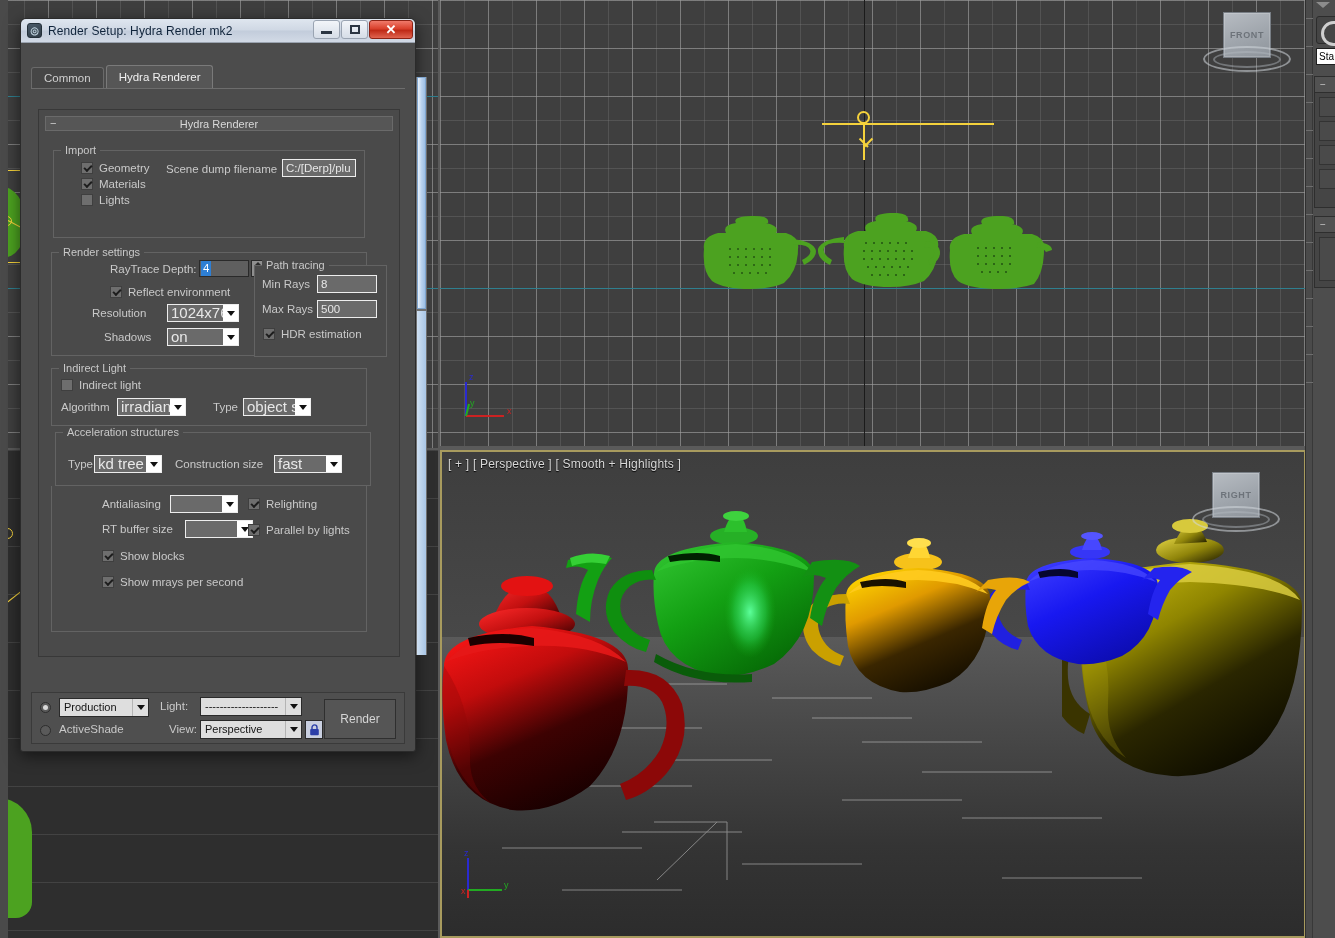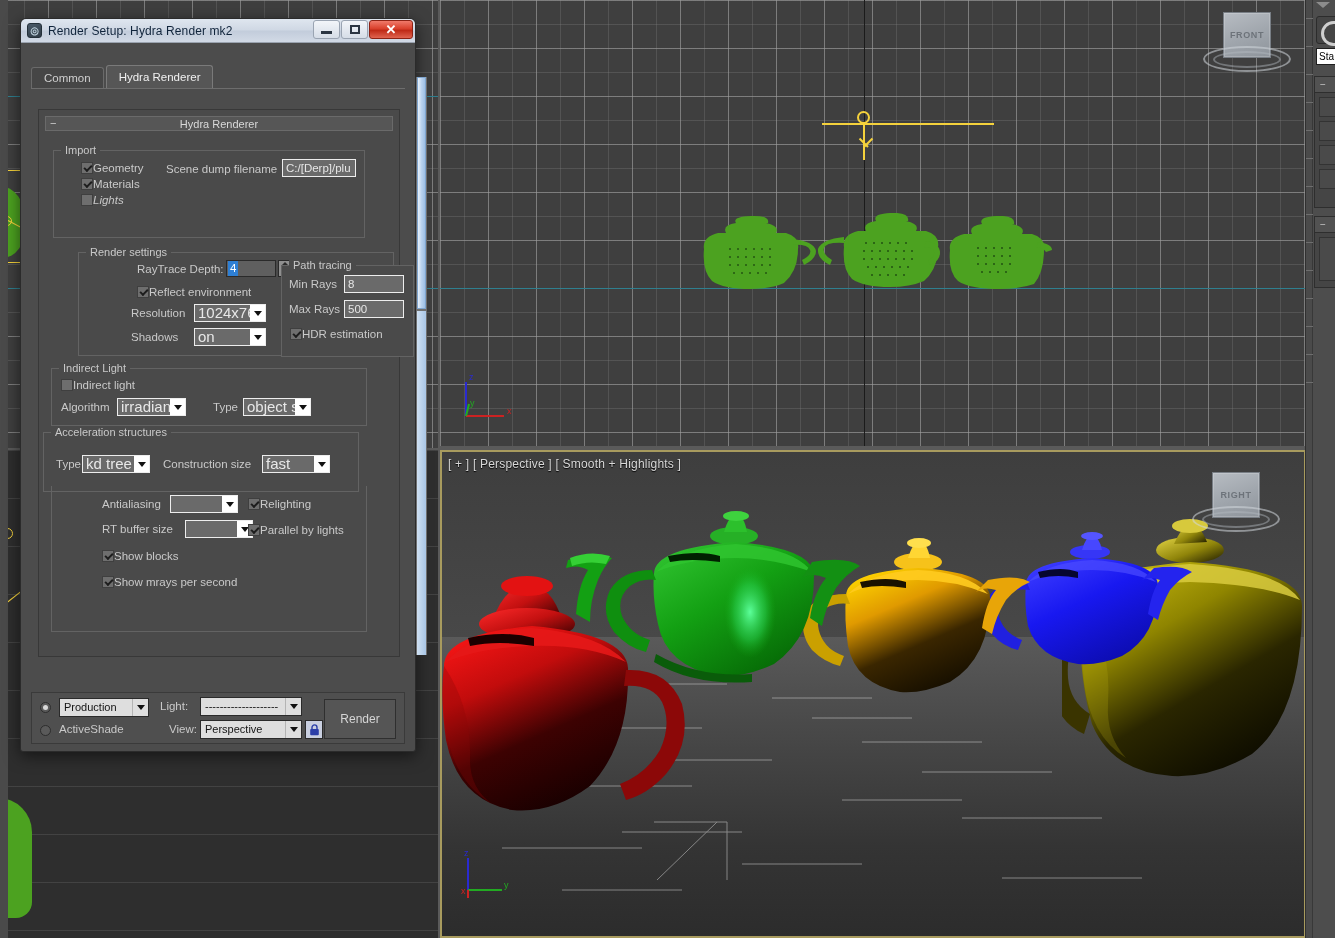--- a/index.html
+++ b/index.html
@@ -246,21 +246,21 @@
     width: 12px; height: 12px; background: #6e6e6e;
     border: 1px solid #3f3f3f; display: inline-block;
     vertical-align: middle; position: relative;
   }
   .cbox.checked::after {
     content: ""; position: absolute; left: 2px; top: 2px;
     width: 6px; height: 3px;
     border-left: 2px solid #1d1d1d; border-bottom: 2px solid #1d1d1d;
     transform: rotate(-45deg);
   }
-  .cb-wrap { display: flex; align-items: center; }
+  .cb-wrap { display: flex; align-items: center; gap: 6px; }
 
   
   .tfield {
     background: #6a6a6a; border: 1px solid #ededed;
     color: #e6e6e6; font-size: 11.5px;
     padding: 1px 3px; overflow: hidden; white-space: nowrap;
     height: 18px; line-height: 15px;
   }
 
   
@@ -817,34 +817,34 @@
               <span class="cbox checked"></span>
               <span class="lbl">Geometry</span>
             </div>
           </div>
           <div class="row" style="left:27px;top:27px;">
             <div class="cb-wrap">
               <span class="cbox checked"></span>
               <span class="lbl">Materials</span>
             </div>
           </div>
-          <div class="row" style="left:27px;top:43px;font-style:italic;">
+          <div class="row" style="left:27px;top:43px;">
             <div class="cb-wrap">
               <span class="cbox"></span>
               <span class="lbl">Lights</span>
             </div>
           </div>
 
           <div class="row" style="left:112px;top:12px;">
             <span class="lbl">Scene dump filename</span>
           </div>
           <div class="tfield" style="position:absolute;left:228px;top:8px;width:74px;">C:/[Derp]/plu</div>
         </div>
 
-        <div class="group" style="left:12px;top:142px;width:316px;height:104px;margin-left:27px;">
+        <div class="group" style="left:12px;top:142px;width:316px;height:104px;">
           <span class="glabel">Render settings</span>
 
           <div class="row" style="left:58px;top:10px;">
             <span class="lbl">RayTrace Depth:</span>
           </div>
           <div class="spin-wrap" style="position:absolute;left:147px;top:7px;">
             <div class="spin-field">
               <span class="spin-sel">4</span>
             </div>
             <div class="spin-btns">
@@ -853,21 +853,21 @@
             </div>
           </div>
 
           <div class="row" style="left:58px;top:33px;">
             <div class="cb-wrap">
               <span class="cbox checked"></span>
               <span class="lbl">Reflect environment</span>
             </div>
           </div>
 
-          <div class="row" style="left:52px;top:54px;text-align:center;">
+          <div class="row" style="left:40px;top:54px;text-align:center;">
             <span class="lbl">Resolution</span>
           </div>
           <div class="dd" style="position:absolute;left:115px;top:51px;width:72px;">
             <span class="dd-text">1024x768</span>
             <span class="dd-arrow"></span>
           </div>
 
           <div class="row" style="left:52px;top:78px;">
             <span class="lbl">Shadows</span>
           </div>
@@ -912,21 +912,21 @@
           </div>
           <div class="row" style="left:161px;top:32px;">
             <span class="lbl">Type</span>
           </div>
           <div class="dd" style="position:absolute;left:191px;top:29px;width:68px;">
             <span class="dd-text">object spa</span>
             <span class="dd-arrow"></span>
           </div>
         </div>
 
-        <div class="group" style="left:4px;top:322px;width:316px;height:60px;">
+        <div class="group" style="left:16px;top:322px;width:316px;height:54px;">
           <span class="glabel">Acceleration structures</span>
           <div class="row" style="left:12px;top:25px;">
             <span class="lbl">Type</span>
           </div>
           <div class="dd" style="position:absolute;left:38px;top:22px;width:68px;">
             <span class="dd-text">kd tree</span>
             <span class="dd-arrow"></span>
           </div>
           <div class="row" style="left:119px;top:25px;">
             <span class="lbl">Construction size</span>

